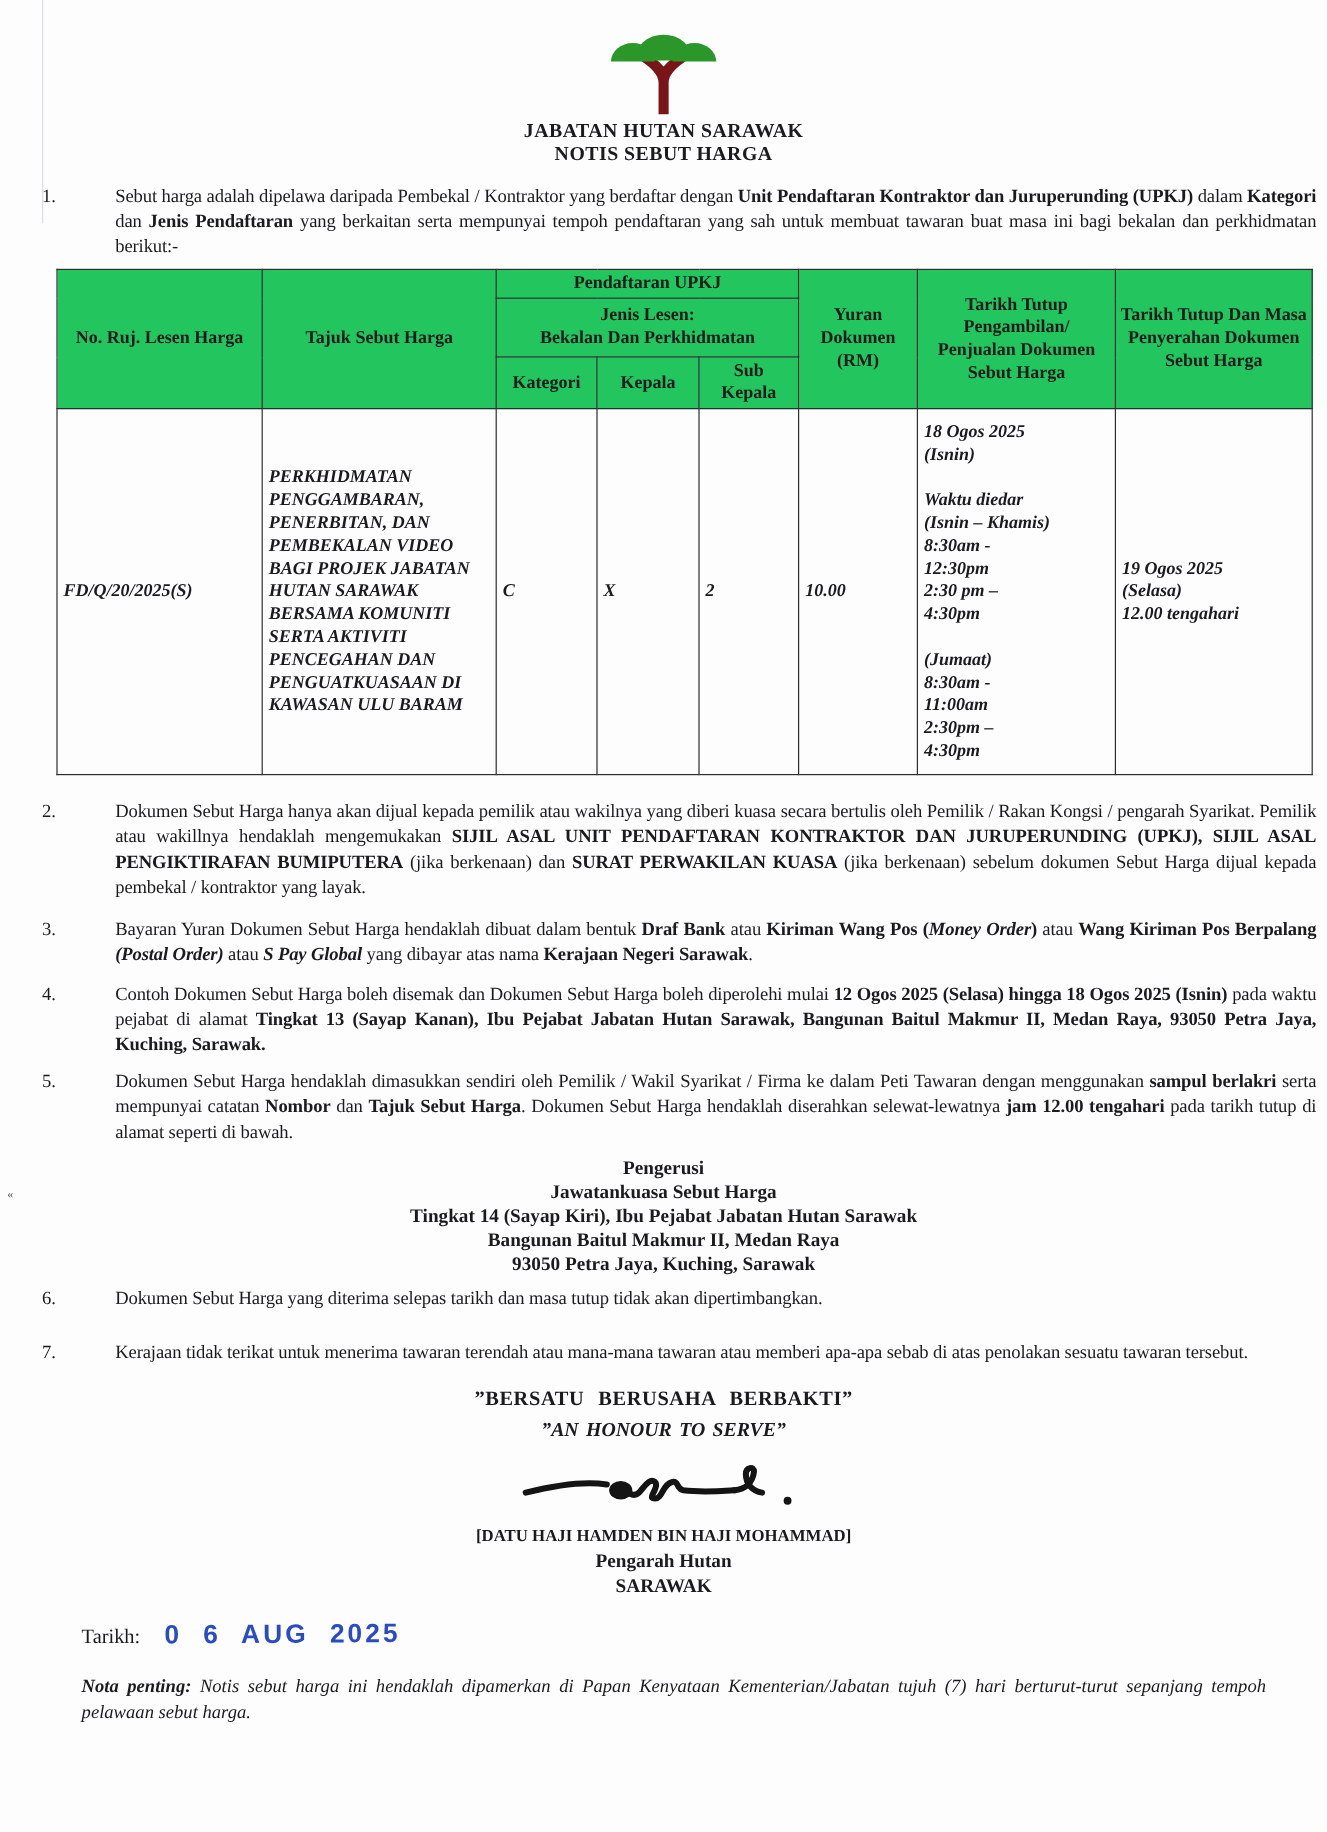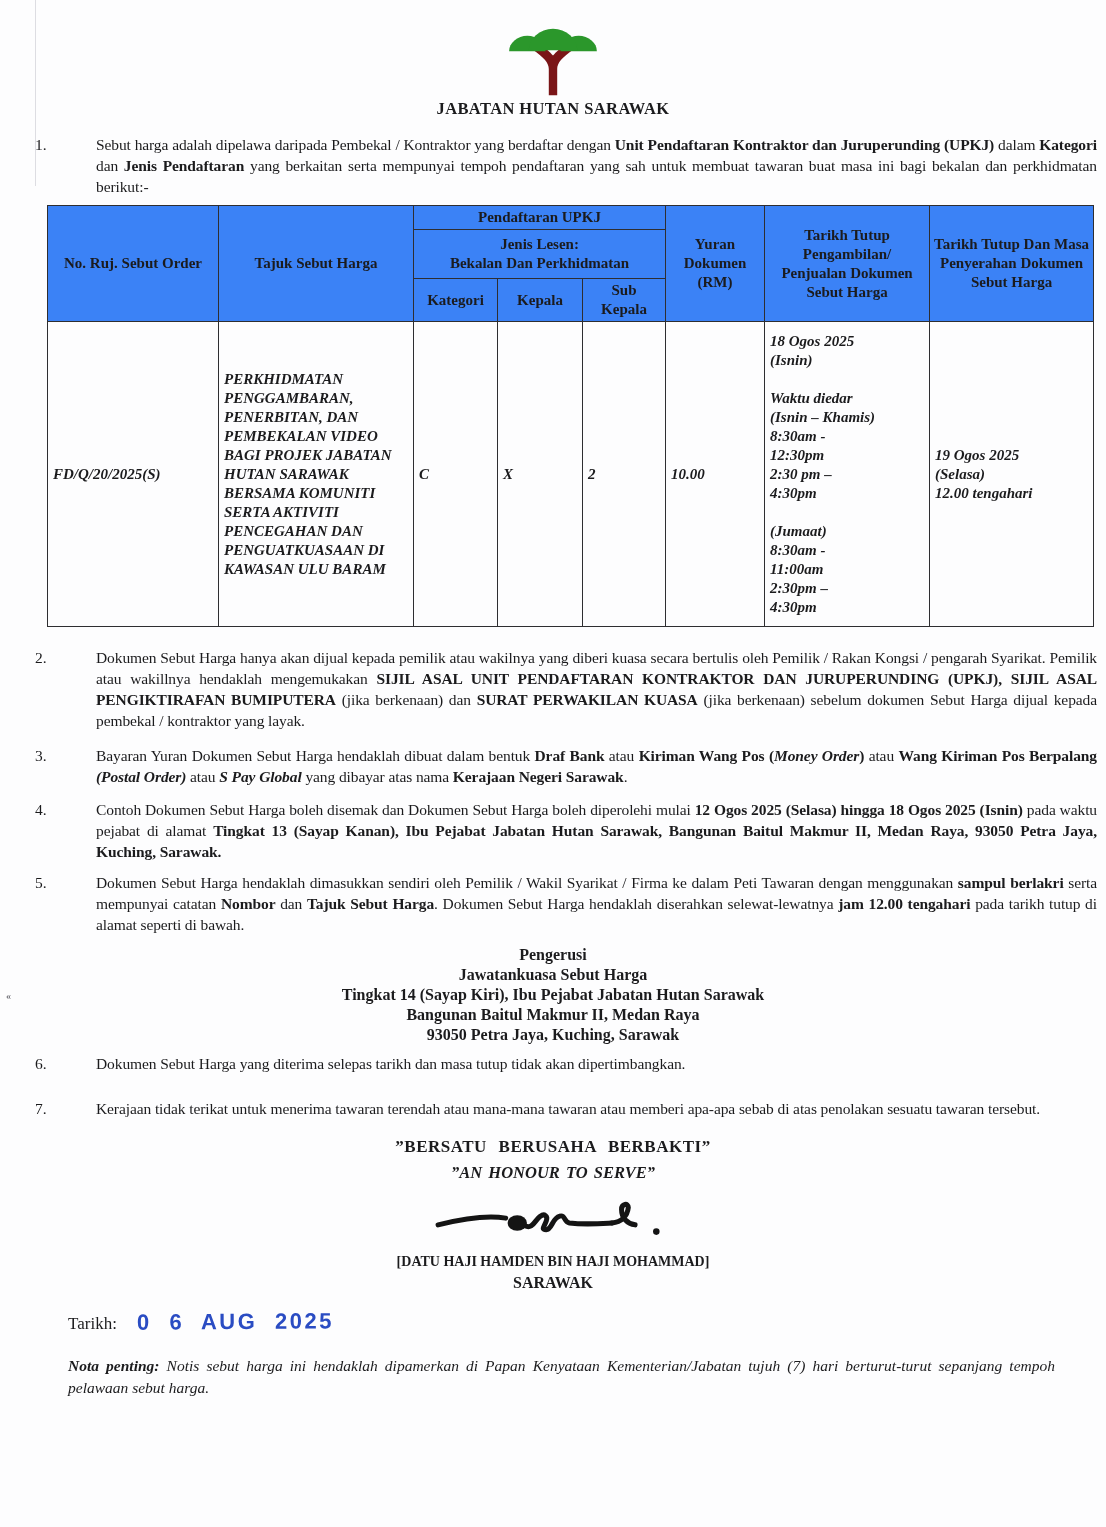--- a/index.html
+++ b/index.html
@@ -19,21 +19,21 @@
   .b{font-weight:700;}
   .i{font-style:italic;}
   .mt20{margin-top:20px;} .mt16{margin-top:16px;} .mt14{margin-top:14px;}
   .mt12{margin-top:12px;} .mt10{margin-top:10px;} .mt8{margin-top:8px;} .mt24{margin-top:24px;}
   table.tender{
     border-collapse:collapse;table-layout:fixed;width:1046px;
     margin:8px 0 0 47px;font-size:15px;
   }
   table.tender th,table.tender td{border:1.6px solid #2e2e31;}
   table.tender th{
-    background:#3b82f6;font-weight:700;text-align:center;vertical-align:middle;
+    background:#22c55e;font-weight:700;text-align:center;vertical-align:middle;
     line-height:19px;padding:2px 4px;
   }
   table.tender td{
     font-weight:700;text-align:left;vertical-align:middle;
     line-height:19px;padding:6px 5px;font-style:italic;
   }
   .h1{height:36px;} .h2{height:44px;} .h3{height:34px;}
   td.tall{height:292px;}
   td.title-cell{line-height:21px;padding:10px 8px;}
   .pre{white-space:pre-line;}
@@ -64,20 +64,21 @@
   <div class="logo-wrap">
     <svg width="96" height="84" viewBox="0 0 100 90">
       <path d="M45.5,88 L45.5,60 C45.5,53 40,47.5 28,39 L34,31.5 C43,38 46.5,41.5 50,45.5 C53.5,41.5 57,38 66,31.5 L72,39 C60,47.5 54.5,53 54.5,60 L54.5,88 Z" fill="#7a1517"></path>
       <path d="M3,41 A19.5,16.5 0 0 1 42,41 Z" fill="#2b972b"></path>
       <path d="M58,41 A19.5,16.5 0 0 1 97,41 Z" fill="#2b972b"></path>
       <path d="M24,40 A26,23 0 0 1 76,40 Z" fill="#2b972b"></path>
     </svg>
   </div>
 
   <div class="org-title">JABATAN HUTAN SARAWAK</div>
+  <div class="org-title" style="margin-top:0;">NOTIS SEBUT HARGA</div>
 
   <div class="paras">
 
     <div class="para mt16">
       <span class="num">1.</span>
       <div class="ptext"><span>Sebut harga adalah dipelawa daripada Pembekal / Kontraktor yang berdaftar dengan </span><span class="b">Unit Pendaftaran Kontraktor dan Juruperunding (UPKJ)</span><span> dalam </span><span class="b">Kategori</span><span> dan </span><span class="b">Jenis Pendaftaran</span><span> yang berkaitan serta mempunyai tempoh pendaftaran yang sah untuk membuat tawaran buat masa ini bagi bekalan dan perkhidmatan berikut:-</span></div>
     </div>
   </div>
 
   <table class="tender">
@@ -86,21 +87,21 @@
         <col style="width:195px">
         <col style="width:84px">
         <col style="width:85px">
       <col style="width:83px">
         <col style="width:99px">
         <col style="width:165px">
         <col style="width:164px">
     </colgroup>
     <tbody>
         <tr>
-      <th class="h1" rowspan="3">No. Ruj. Sebut Order</th>
+      <th class="h1" rowspan="3">No. Ruj. Lesen Harga</th>
       <th rowspan="3">Tajuk Sebut Harga</th>
       <th colspan="3">Pendaftaran UPKJ</th>
       <th rowspan="3">Yuran Dokumen (RM)</th>
       <th rowspan="3">Tarikh Tutup Pengambilan/ Penjualan Dokumen Sebut Harga</th>
       <th rowspan="3">Tarikh Tutup Dan Masa Penyerahan Dokumen Sebut Harga</th>
     </tr>
     <tr>
       <th class="h2 pre" colspan="3">Jenis Lesen:
 Bekalan Dan Perkhidmatan</th>
     </tr>
@@ -183,20 +184,21 @@
     <svg width="250" height="56" viewBox="0 0 250 58">
       <g stroke="#141414" stroke-width="5.2" fill="none" stroke-linecap="round">
         <path d="M6,33 C34,26 58,23 76,26"></path>
         <path d="M96,34 C104,38 106,28 112,24 C116,21 120,24 118,29 C116,35 112,38 118,38 C124,38 124,26 132,24 C138,22 136,30 142,31 C158,33 170,32 186,31"></path>
         <path d="M186,31 C196,30 202,24 203,15 C203,10 196,11 196,17 C196,26 202,32 210,33"></path>
       </g>
       <ellipse cx="88" cy="31" rx="10" ry="8" fill="#141414"></ellipse>
       <circle cx="232" cy="40" r="3.4" fill="#141414"></circle>
     </svg>
     <div class="sig-name">[DATU HAJI HAMDEN BIN HAJI MOHAMMAD]</div>
+    <div class="sig-line">Pengarah Hutan</div>
     <div class="sig-line">SARAWAK</div>
   </div>
 
   <div class="date-row">
     <span class="date-label">Tarikh:</span>
     <span class="date-stamp" style="color:#2a4cc3;">0 6  AUG  2025</span>
   </div>
 
   <div class="note"><span class="b i">Nota penting:</span><span class="i">  Notis sebut harga ini hendaklah dipamerkan di Papan Kenyataan Kementerian/Jabatan tujuh (7) hari berturut-turut sepanjang tempoh pelawaan sebut harga.</span></div>
 </div>

